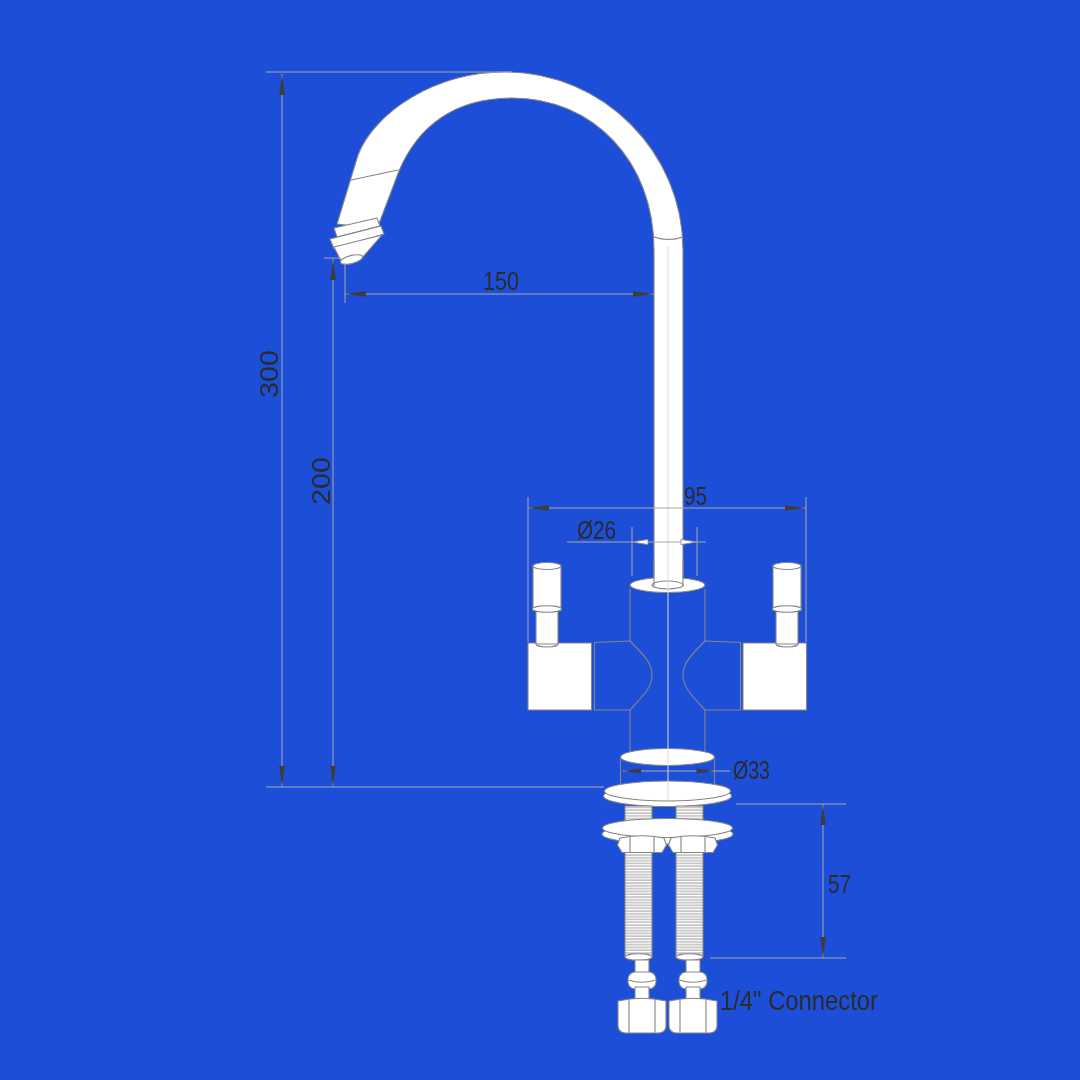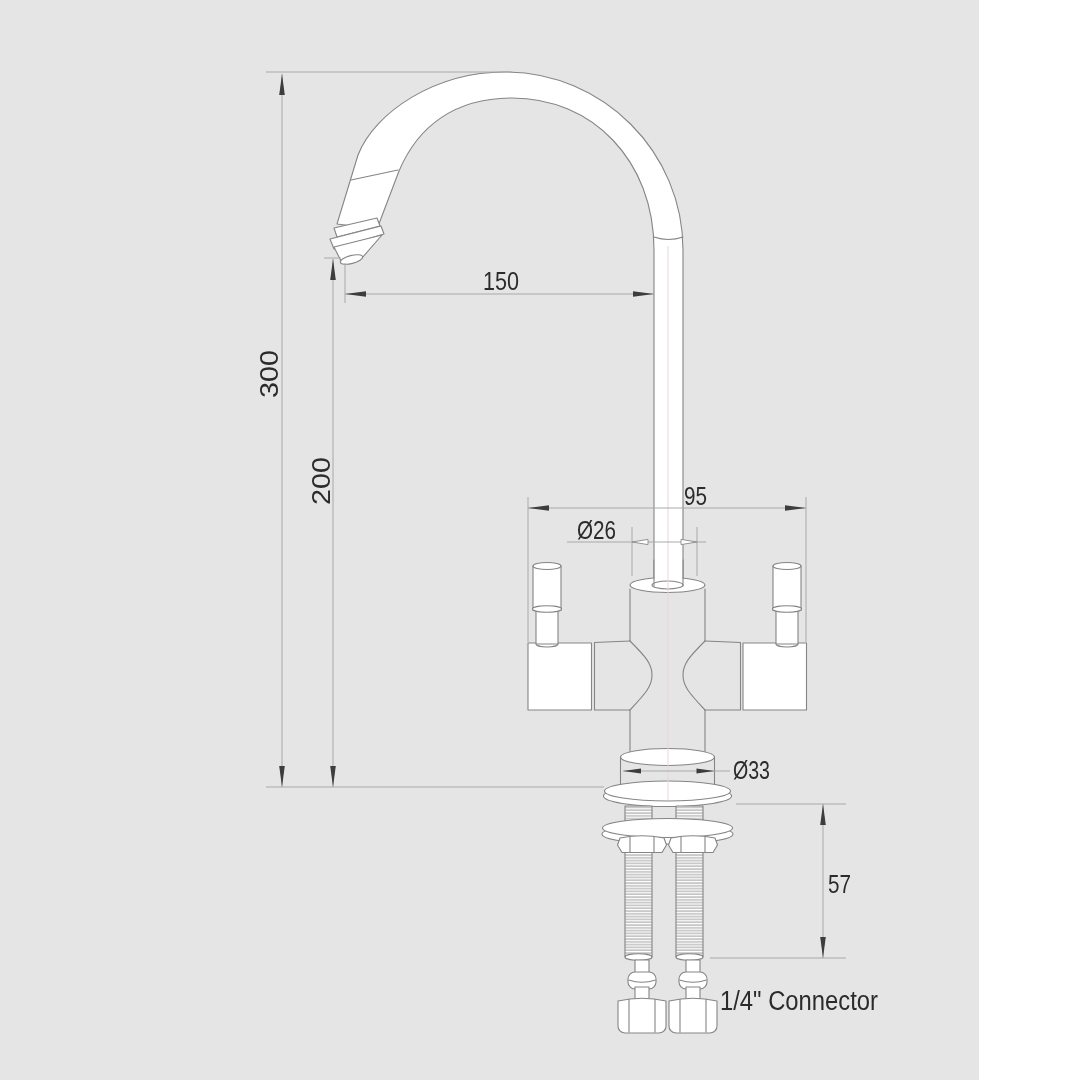--- a/index.html
+++ b/index.html
@@ -1,16 +1,16 @@
 <!DOCTYPE html>
 <html><head>
 <meta charset="utf-8">
 <style>
   html,body{margin:0;padding:0;background:#fff;}
-  .stage{width:979px;height:1080px;background:#e5e5e5;position:relative;font-family:"Liberation Sans",sans-serif;}
+  .stage{width:1080px;height:1080px;background:#1d4ed8;position:relative;font-family:"Liberation Sans",sans-serif;}
   svg{display:block;}
   text{font-family:"Liberation Sans","DejaVu Sans",sans-serif;}
 </style>
 </head>
 <body>
 
 <div class="stage">
 <svg width="1080" height="1080" viewBox="0 0 1080 1080">
 
   <g stroke="#858585" stroke-width="1.1" fill="none" stroke-linejoin="round" stroke-linecap="round">

